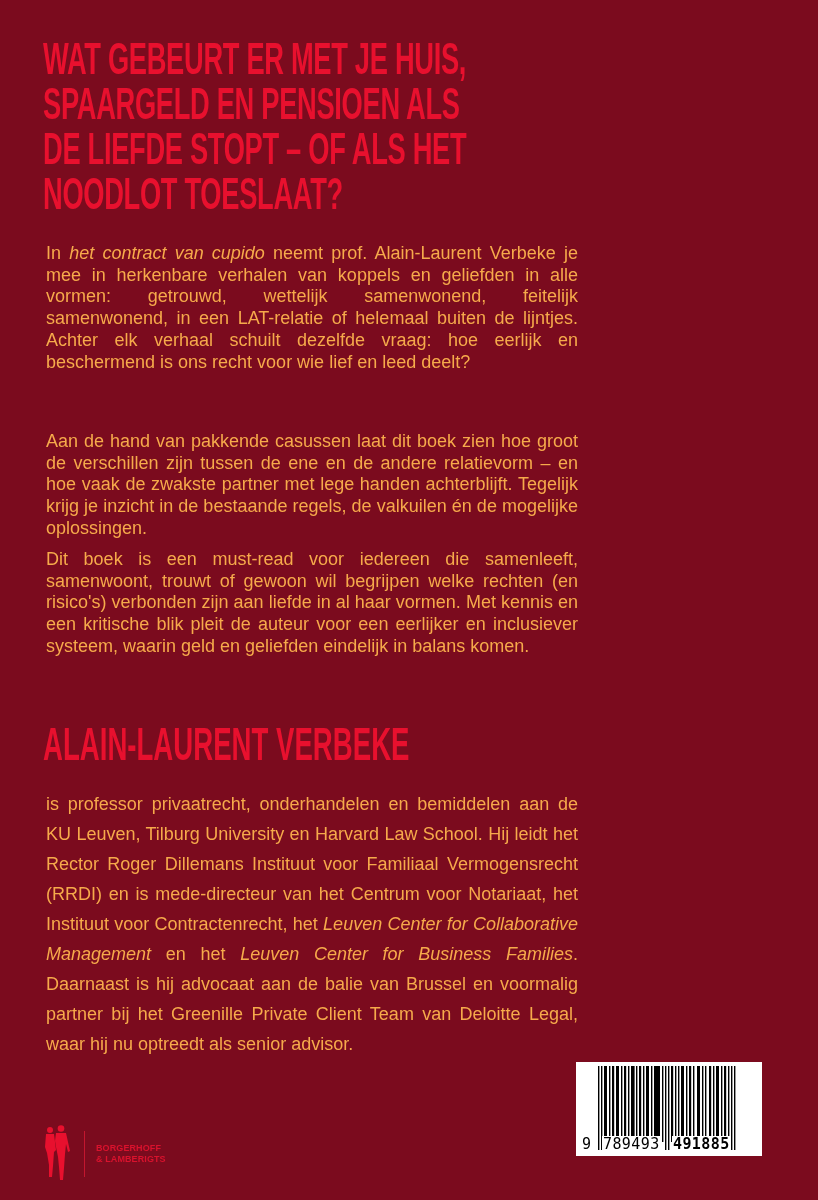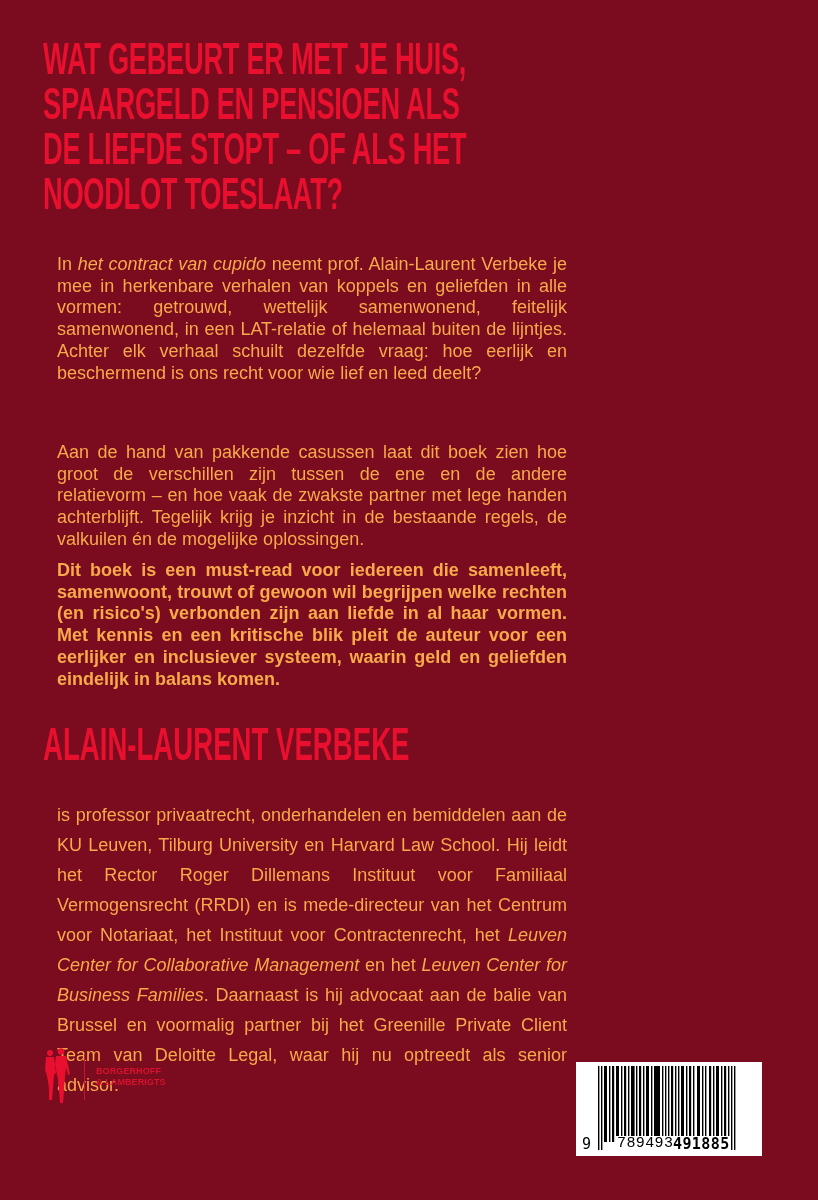--- a/index.html
+++ b/index.html
@@ -35,44 +35,44 @@
     .body-col {
       position: absolute;
       left: 43px;
       width: 538px;
       color: #f6aa4b;
       font-size: 18px;
       line-height: 21.7px;
       text-align: justify;
       margin: 0;
     }
-    .body-col p { margin: 14px; }
+    .body-col p { margin: 3px; }
     .p1 { top: 240px; }
     .p2 { top: 428px; }
-    .p3 { top: 546px; font-weight: bold; }
+    .p3 { top: 546px; }
     .author {
       position: absolute;
       left: 43px;
       top: 720px;
       margin: 0;
       color: #e8102e;
       font-weight: bold;
       font-size: 46px;
       line-height: 48px;
       transform: scaleX(0.6);
       transform-origin: left top;
       white-space: nowrap;
       text-transform: uppercase;
     }
     .bio { top: 786px; line-height: 30px; }
     em { font-style: italic; }
     .logo {
       position: absolute;
       left: 43px;
-      top: 1048px;
+      top: 1125px;
       width: 160px;
       height: 58px;
     }
     .logo-figures {
       position: absolute;
       left: 0;
       top: 0;
       width: 30px;
       height: 58px;
     }
@@ -109,21 +109,21 @@
       position: absolute;
       left: 0;
       bottom: 4px;
       width: 186px;
       font-family: "DejaVu Sans Mono", monospace;
       font-size: 15px;
       color: #000;
       line-height: 16px;
     }
     .bd-first { position: absolute; left: 6px; bottom: 0; }
-    .bd-left { position: absolute; left: 40px; bottom: 0; background: #fff; padding: 0 1px; letter-spacing: 0.4px; font-family: Liberation Mono, monospace; }
+    .bd-left { position: absolute; left: 26px; bottom: 0; background: #fff; padding: 0 1px; letter-spacing: 0.4px; }
     .bd-right { position: absolute; left: 96px; bottom: 0; background: #fff; padding: 0 1px; letter-spacing: 0.4px; font-weight: bold; }
   </style>
 </head>
 <body>
 
 <h1 class="headline">
   <span>WAT GEBEURT ER MET JE HUIS,</span>
   <span>SPAARGELD EN PENSIOEN ALS</span>
   <span>DE LIEFDE STOPT – OF ALS HET</span>
   <span>NOODLOT TOESLAAT?</span>

